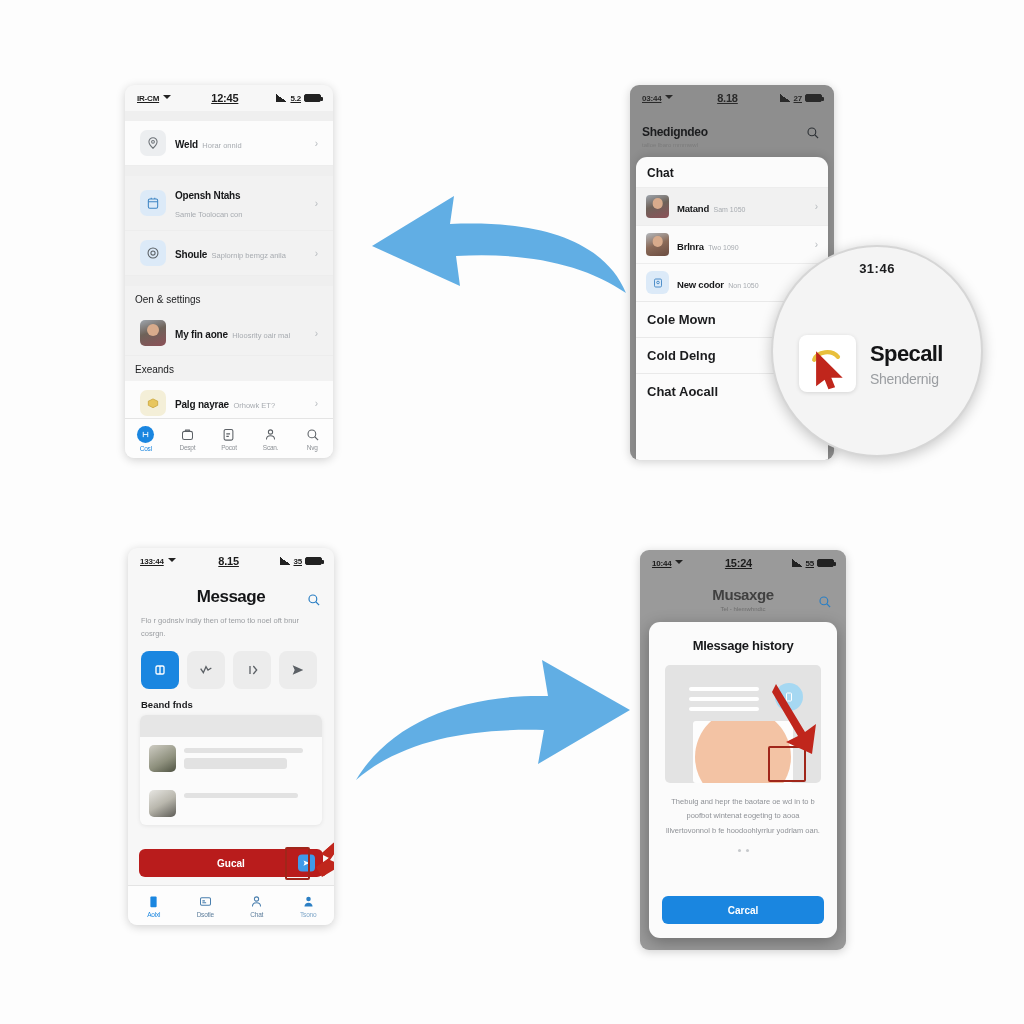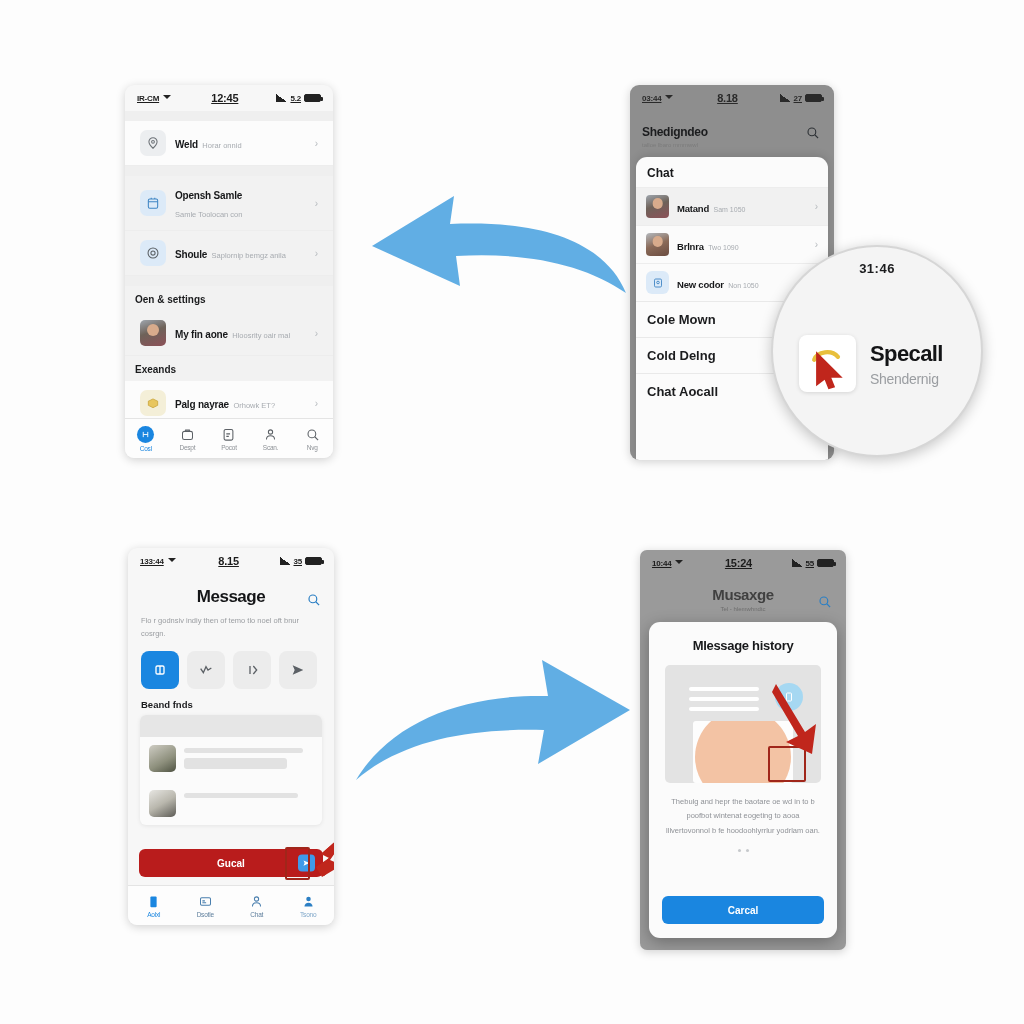--- a/index.html
+++ b/index.html
@@ -80,21 +80,21 @@
     transform:translateX(-50%);border-radius:50%;background:#d8ab8c;
   }
   .avatar.a2{background:linear-gradient(160deg,#b4b9be 0%,#8a6a58 50%,#6b4c41 100%);}
   .rowtext { flex:1; min-width:0; }
   .rowtitle { font-size:10px; font-weight:bold; color:#17181a; letter-spacing:-.2px;
     white-space:nowrap; overflow:hidden; text-overflow:ellipsis; }
   .rowsub { font-size:7.5px; color:#a7abb0; margin-top:2px;
     white-space:nowrap; overflow:hidden; text-overflow:ellipsis; }
   .chev { color:#b6babe; font-size:10px; flex:0 0 auto; }
   .sect-head {
-    padding:8px 10px 6px; font-size:10px; font-weight:bold; color:#1b1c1e;
+    padding:8px 10px 6px; font-size:10px; font-weight:normal; color:#1b1c1e;
     background:#f2f2f2;
   }
   .tabbar {
     position:absolute; left:0; right:0; bottom:0; height:40px;
     background:#fdfdfd; border-top:1px solid #e4e4e4;
     display:flex; align-items:center;
   }
   .tab { flex:1; display:flex; flex-direction:column; align-items:center; gap:2px; }
   .tab svg { width:15px; height:15px; }
   .tab .tlabel { font-size:6.5px; color:#8d9196; letter-spacing:-.2px; }
@@ -182,21 +182,21 @@
   }
   .cta-send {
     position:absolute; right:8px; top:50%; transform:translateY(-50%);
     width:17px;height:17px;border-radius:4px;background:#3f9aea;
     display:flex;align-items:center;justify-content:center;
   }
   .cta-send svg{width:9px;height:9px;}
   .hl-box { position:absolute; border:2.5px solid #a0261a; border-radius:2px; }
 
   
-  .p4 { left:640px; top:550px; width:206px; height:400px; background:#9a9a9a;border-radius:7px; }
+  .p4 { left:640px; top:550px; width:206px; height:400px; background:#9a9a9a; }
   .p4 .dimtitle { text-align:center; font-size:15px; font-weight:bold;
     color:#404040; padding-top:10px; letter-spacing:-.4px; filter:blur(.3px);}
   .p4 .dimsub { text-align:center; font-size:6px; color:#6e6e6e; margin-top:3px; filter:blur(.7px);}
   .modal {
     position:absolute; left:9px; right:9px; top:72px; bottom:12px;
     background:#fbfbfb; border-radius:11px; overflow:hidden;
     box-shadow:0 4px 16px rgba(0,0,0,.3);
   }
   .modal-title { text-align:center; font-size:13px; font-weight:bold;
     color:#17181a; padding:16px 0 12px; letter-spacing:-.3px; }
@@ -269,21 +269,21 @@
     <div class="sect-gap"></div>
 
     <div class="row shaded">
       <span class="rowicon blue">
         <svg viewBox="0 0 24 24" fill="none" stroke="#3e85c4" stroke-width="1.8">
           <rect x="4" y="5" width="16" height="16" rx="2.5"></rect>
           <path d="M4 10h16M9 5V3M15 5V3"></path>
         </svg>
       </span>
       <span class="rowtext">
-        <span class="rowtitle">Opensh Samle</span>
+        <span class="rowtitle">Opensh Ntahs</span>
         <span class="rowsub">Samle Toolocan con</span>
       </span>
       <span class="chev">›</span>
     </div>
 
     <div class="row shaded">
       <span class="rowicon blue">
         <svg viewBox="0 0 24 24" fill="none" stroke="#5b6166" stroke-width="1.8">
           <circle cx="12" cy="12" r="8.5"></circle>
             <circle cx="12" cy="12" r="3.6"></circle>

